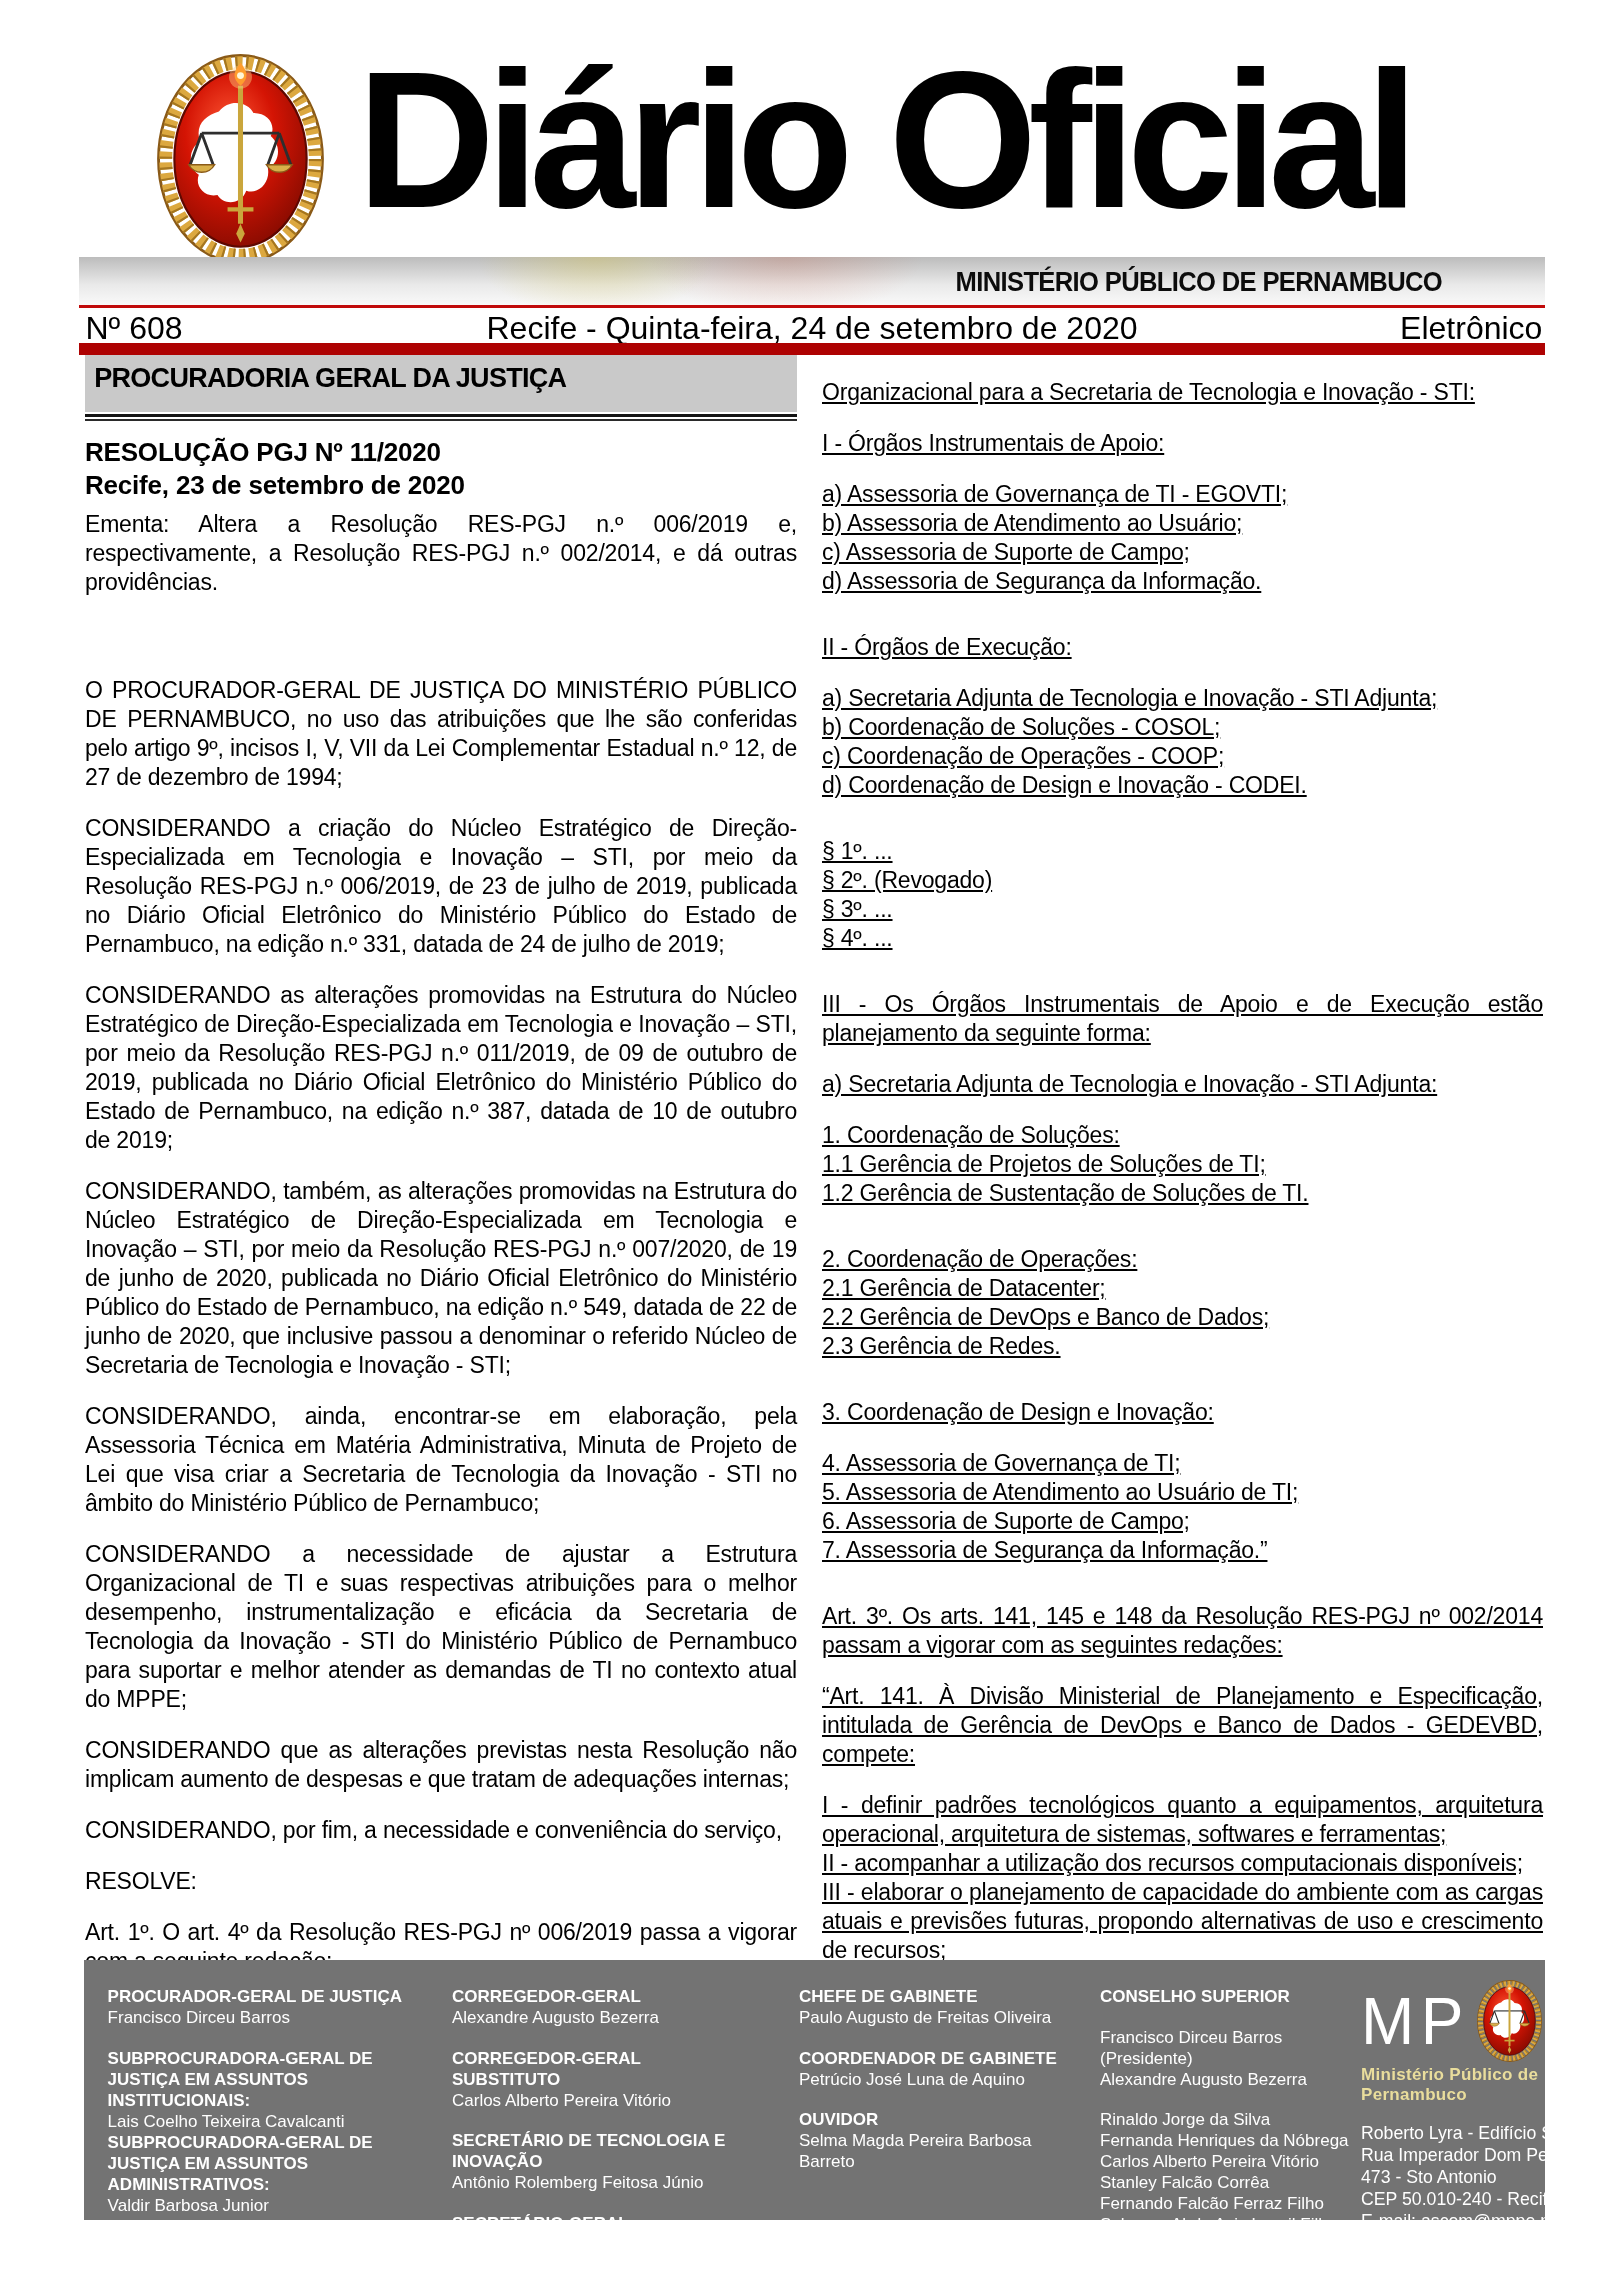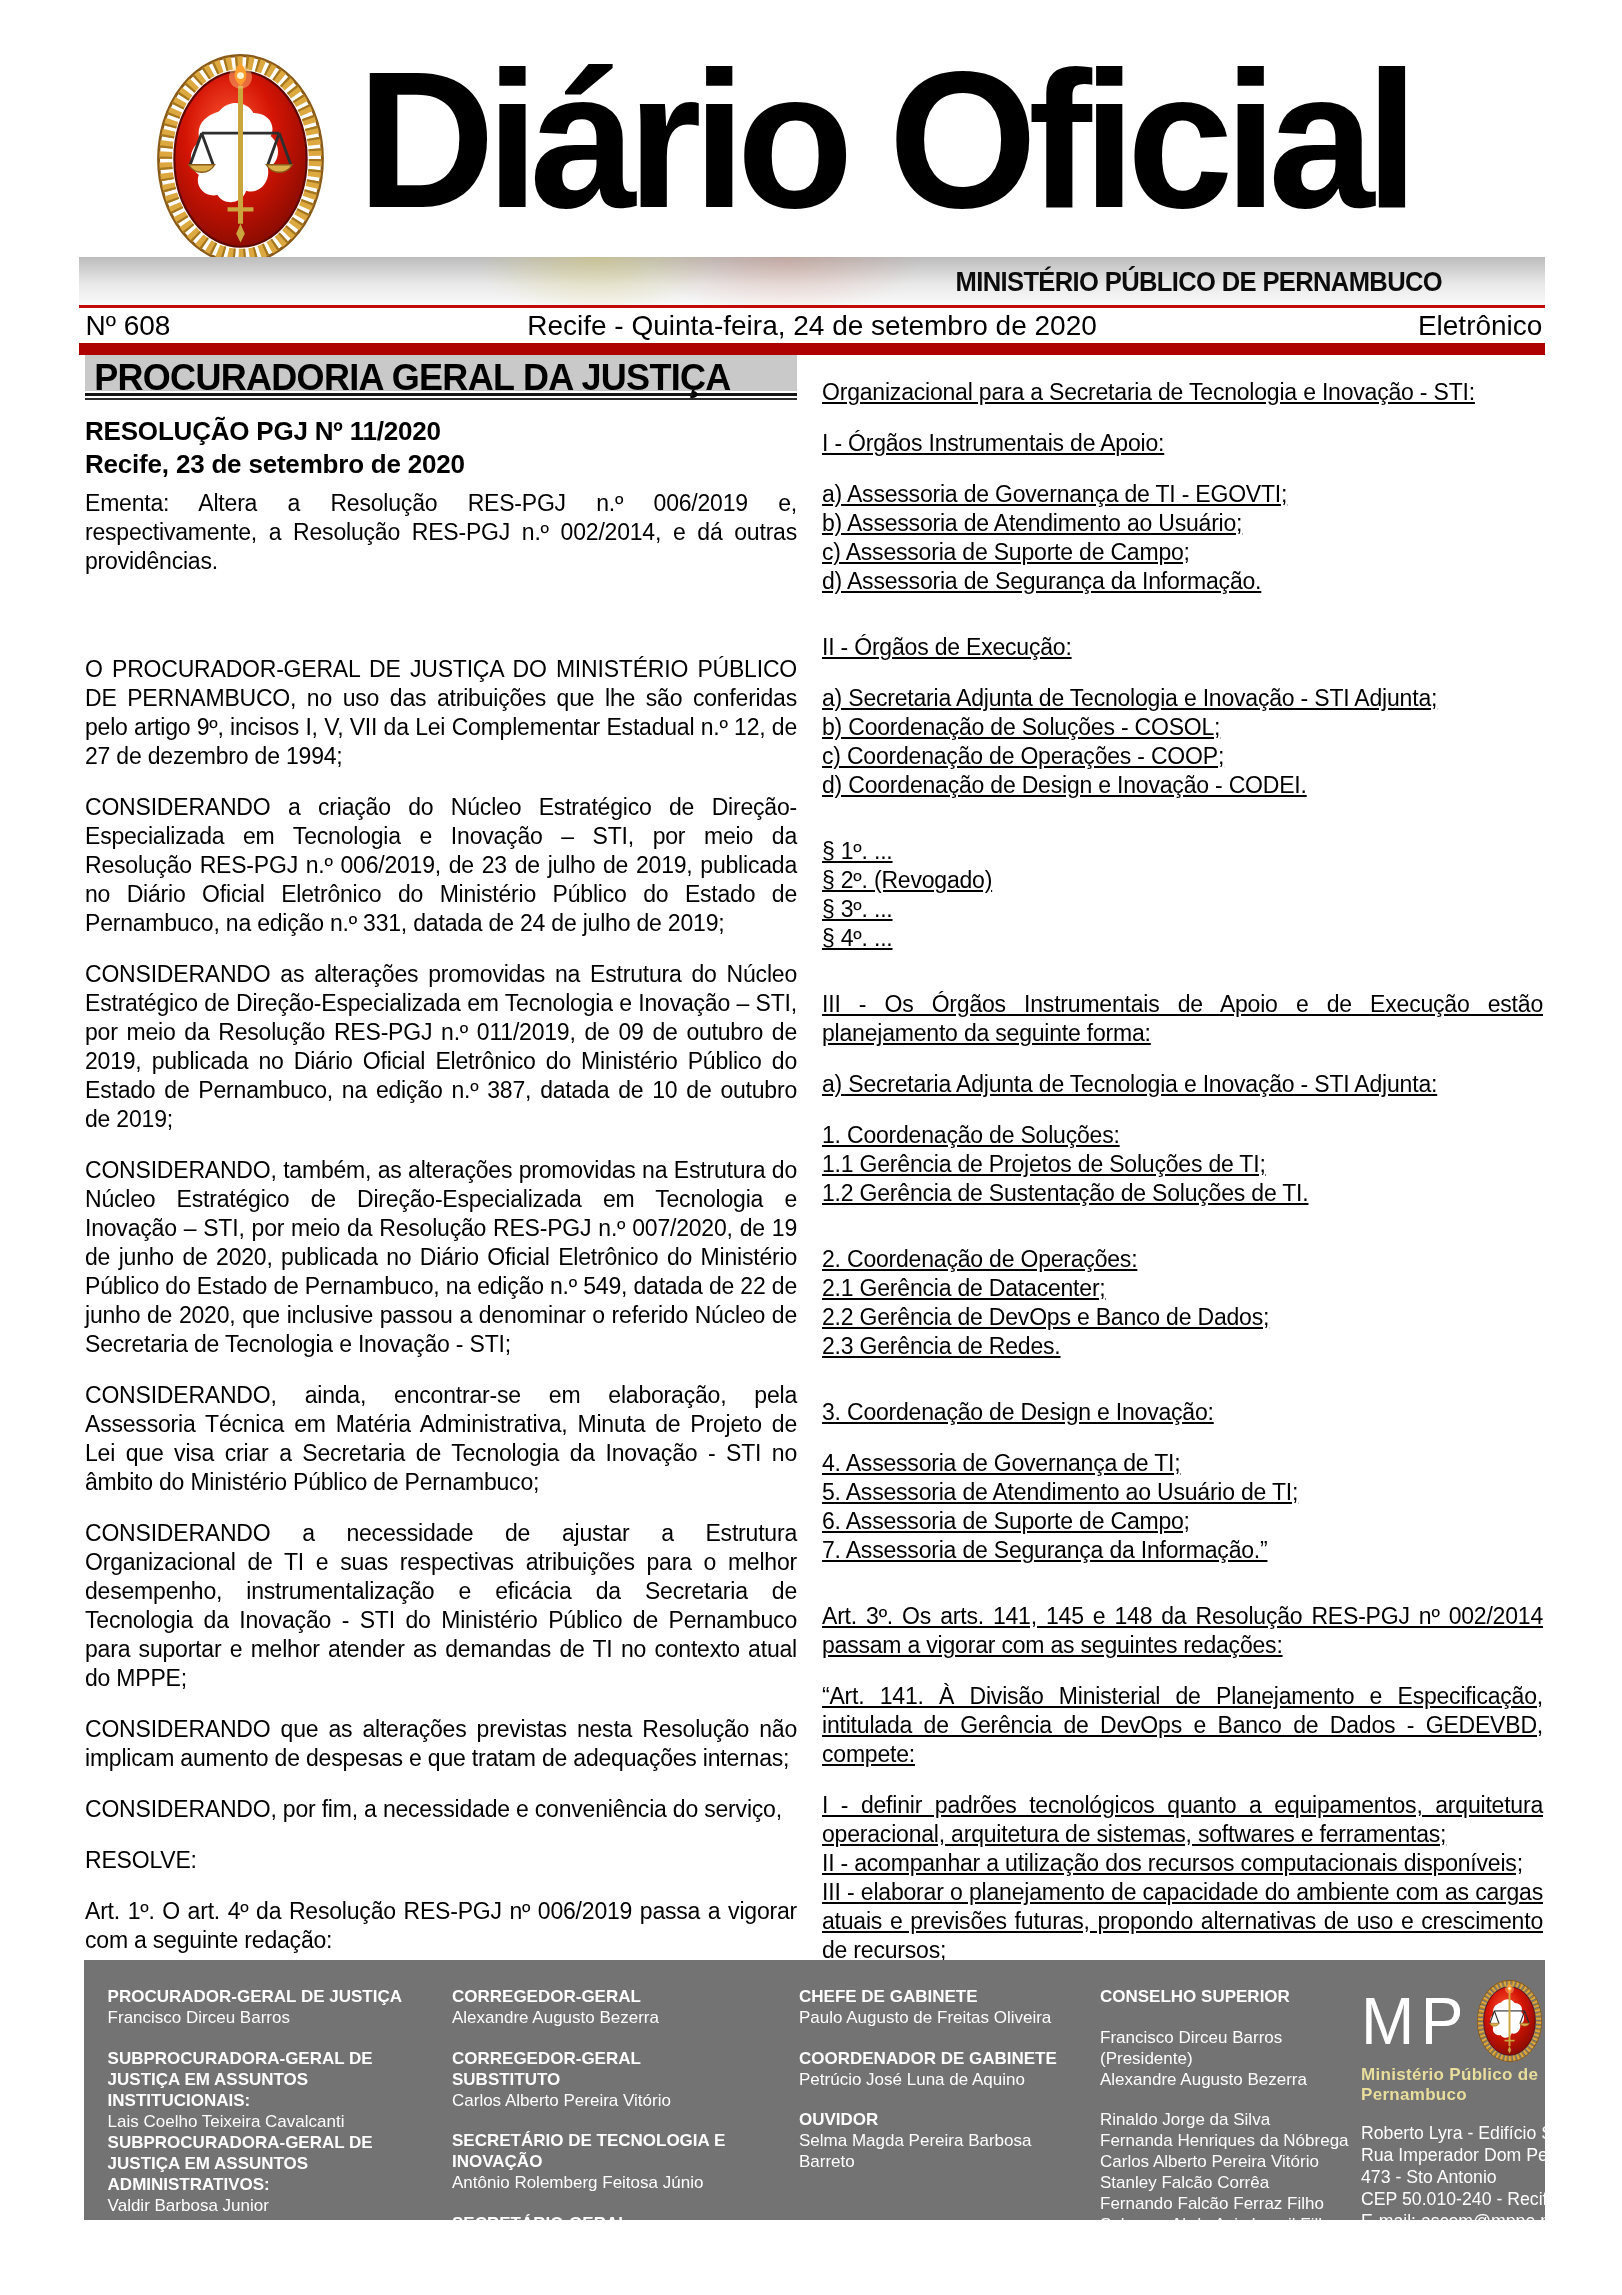--- a/index.html
+++ b/index.html
@@ -18,32 +18,32 @@
     background:
       radial-gradient(ellipse 170px 85px at 517px 0px, rgba(213,197,87,.38), transparent 70%),
       radial-gradient(ellipse 196px 85px at 707px 0px, rgba(205,80,50,.20), transparent 70%),
       linear-gradient(to bottom,#bcbcbc,#e9e9e9 55%,#fbfbfb);
   }
   .ministry{
     position:absolute;right:103px;top:9.2px;font-size:27.5px;font-weight:bold;color:#0c0c0c;
     transform:scaleX(.93);transform-origin:right;letter-spacing:-0.7px;
   }
   .redline-thin{position:absolute;left:79px;top:305px;width:1466px;height:3.3px;background:#c10a0a;}
-  .issue-row{position:absolute;left:79px;top:309px;width:1466px;height:20px;font-size:28px;text-decoration:underline;}
+  .issue-row{position:absolute;left:79px;top:309px;width:1466px;height:20px;font-size:32px;text-decoration:underline;}
   .issue-num{position:absolute;left:6.5px;top:1.3px;}
   .issue-date{position:absolute;left:0;right:0;top:1.3px;text-align:center;}
   .issue-kind{position:absolute;right:2.6px;top:1.3px;}
   .redline-thick{position:absolute;left:79px;top:343px;width:1466px;height:11.8px;background:#ae0202;}
 
   
   .col{position:absolute;font-size:23px;line-height:29px;letter-spacing:-0.2px;}
   .col-left{left:85px;top:355px;width:712px;}
   .col-right{left:822px;top:378px;width:721px;text-decoration:underline;}
-  .sec-header{background:#c9c9c9;height:36px;line-height:46px;padding-left:9.2px;
-    font-size:36px;font-weight:bold;letter-spacing:-0.7px;}
+  .sec-header{background:#c9c9c9;height:57px;line-height:46px;padding-left:9.2px;
+    font-size:27px;font-weight:bold;letter-spacing:-0.7px;}
   .rule-a{height:3.3px;background:#141414;margin-top:2px;}
   .rule-b{height:1.3px;background:#2a2a2a;margin-top:2px;margin-bottom:15.7px;}
   .doc-title{font-weight:bold;font-size:26px;line-height:33px;margin:0;}
   .par{margin:0 0 22px 0;text-align:justify;}
   .par.tight{margin-bottom:0;text-align:left;}
   .par.left{text-align:left;}
   .par.biggap{margin-bottom:79px;}
   .sp56{height:37px;}
 
   

